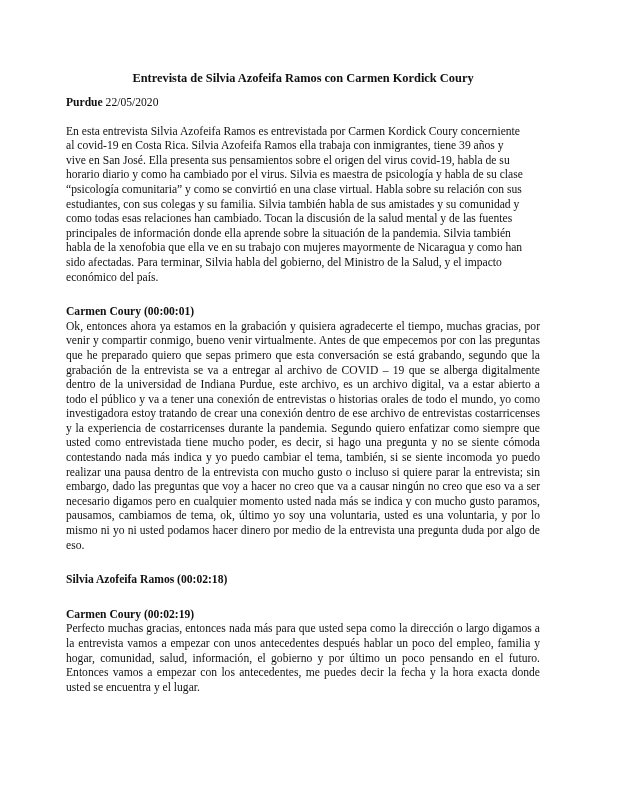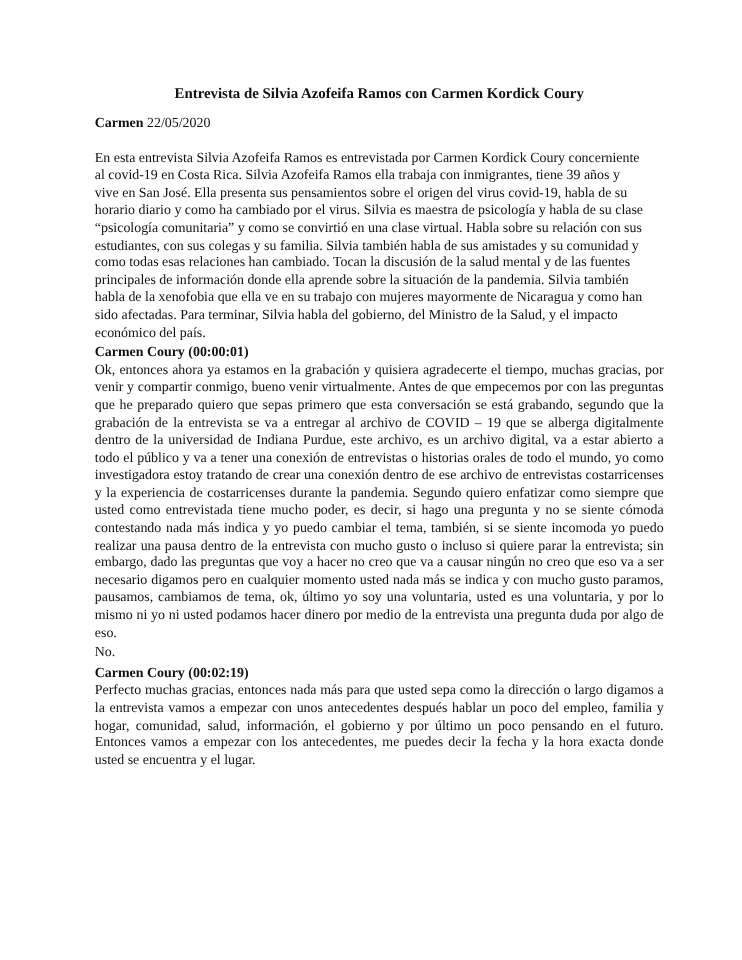--- a/index.html
+++ b/index.html
@@ -2,54 +2,54 @@
 <html><head>
 <meta charset="utf-8">
 <style>
   html, body { margin: 0; padding: 0; background: #ffffff; }
   body { width: 618px; height: 800px; overflow: hidden; position: relative; }
   .page {
     position: absolute; left: 0; top: 0; width: 618px; height: 800px; background: #fff;
     font-family: "Liberation Serif", "DejaVu Serif", serif; color: #111;
   }
   .content {
-    position: absolute; left: 79px; top: 70px; width: 474px;
+    position: absolute; left: 66px; top: 70px; width: 474px;
     font-size: 11.6px; line-height: 14.6px;
   }
   .title {
     text-align: center; font-weight: bold; font-size: 12.4px; margin: 0 0 10px 0; line-height: 16px;
   }
   .meta-line { margin: 0; }
   .meta-line b { font-weight: bold; }
   .summary { margin: 14px 14px 0 0; text-align: left; }
-  .turn { margin-top: 2px; }
+  .turn { margin-top: 20px; }
   .speaker { font-weight: bold; margin: 0; }
   .speech { margin: 0; text-align: justify; }
   .speech.left { text-align: left; }
 </style>
 </head>
 <body>
 
 <div class="page">
   <div class="content">
     <p class="title">Entrevista de Silvia Azofeifa Ramos con Carmen Kordick Coury</p>
 
     <div>
-      <p class="meta-line"><b>Carmen</b><span> 22/05/2020</span></p>
+      <p class="meta-line"><b>Purdue</b><span> 22/05/2020</span></p>
     </div>
 
     <p class="summary">En esta entrevista Silvia Azofeifa Ramos es entrevistada por Carmen Kordick Coury concerniente al covid-19 en Costa Rica. Silvia Azofeifa Ramos ella trabaja con inmigrantes, tiene 39 años y vive en San José. Ella presenta sus pensamientos sobre el origen del virus covid-19, habla de su horario diario y como ha cambiado por el virus. Silvia es maestra de psicología y habla de su clase “psicología comunitaria” y como se convirtió en una clase virtual. Habla sobre su relación con sus estudiantes, con sus colegas y su familia. Silvia también habla de sus amistades y su comunidad y como todas esas relaciones han cambiado. Tocan la discusión de la salud mental y de las fuentes principales de información donde ella aprende sobre la situación de la pandemia. Silvia también habla de la xenofobia que ella ve en su trabajo con mujeres mayormente de Nicaragua y como han sido afectadas. Para terminar, Silvia habla del gobierno, del Ministro de la Salud, y el impacto económico del país.</p>
 
     <div class="turn">
       <p class="speaker">Carmen Coury (00:00:01)</p>
       <p class="speech">Ok, entonces ahora ya estamos en la grabación y quisiera agradecerte el tiempo, muchas gracias, por venir y compartir conmigo, bueno venir virtualmente. Antes de que empecemos por con las preguntas que he preparado quiero que sepas primero que esta conversación se está grabando, segundo que la grabación de la entrevista se va a entregar al archivo de COVID – 19 que se alberga digitalmente dentro de la universidad de Indiana Purdue, este archivo, es un archivo digital, va a estar abierto a todo el público y va a tener una conexión de entrevistas o historias orales de todo el mundo, yo como investigadora estoy tratando de crear una conexión dentro de ese archivo de entrevistas costarricenses y la experiencia de costarricenses durante la pandemia.  Segundo quiero enfatizar como siempre que usted como entrevistada tiene mucho poder, es decir, si hago una pregunta y no se siente cómoda contestando nada más indica y yo puedo cambiar el tema, también, si se siente incomoda yo puedo realizar una pausa dentro de la entrevista con mucho gusto o incluso si quiere parar la entrevista; sin embargo, dado las preguntas que voy a hacer no creo que va a causar ningún no creo que eso va a ser necesario digamos pero en cualquier momento usted nada más se indica y con mucho gusto paramos, pausamos, cambiamos de tema, ok, último yo soy una voluntaria, usted es una voluntaria, y por lo mismo ni yo ni usted podamos hacer dinero por medio de la entrevista una pregunta duda por algo de eso.</p>
     </div>
 
     <div class="turn">
-      <p class="speech left">No.</p>
+      <p class="speaker">Silvia Azofeifa Ramos (00:02:18)</p>
     </div>
 
     <div class="turn">
       <p class="speaker">Carmen Coury (00:02:19)</p>
       <p class="speech">Perfecto muchas gracias, entonces nada más para que usted sepa como la dirección o largo digamos a la entrevista vamos a empezar con unos antecedentes después hablar un poco del empleo, familia y hogar, comunidad, salud, información, el gobierno y por último un poco pensando en el futuro. Entonces vamos a empezar con los antecedentes, me puedes decir la fecha y la hora exacta donde usted se encuentra y el lugar.</p>
     </div>
 
   </div>
 </div>
 

